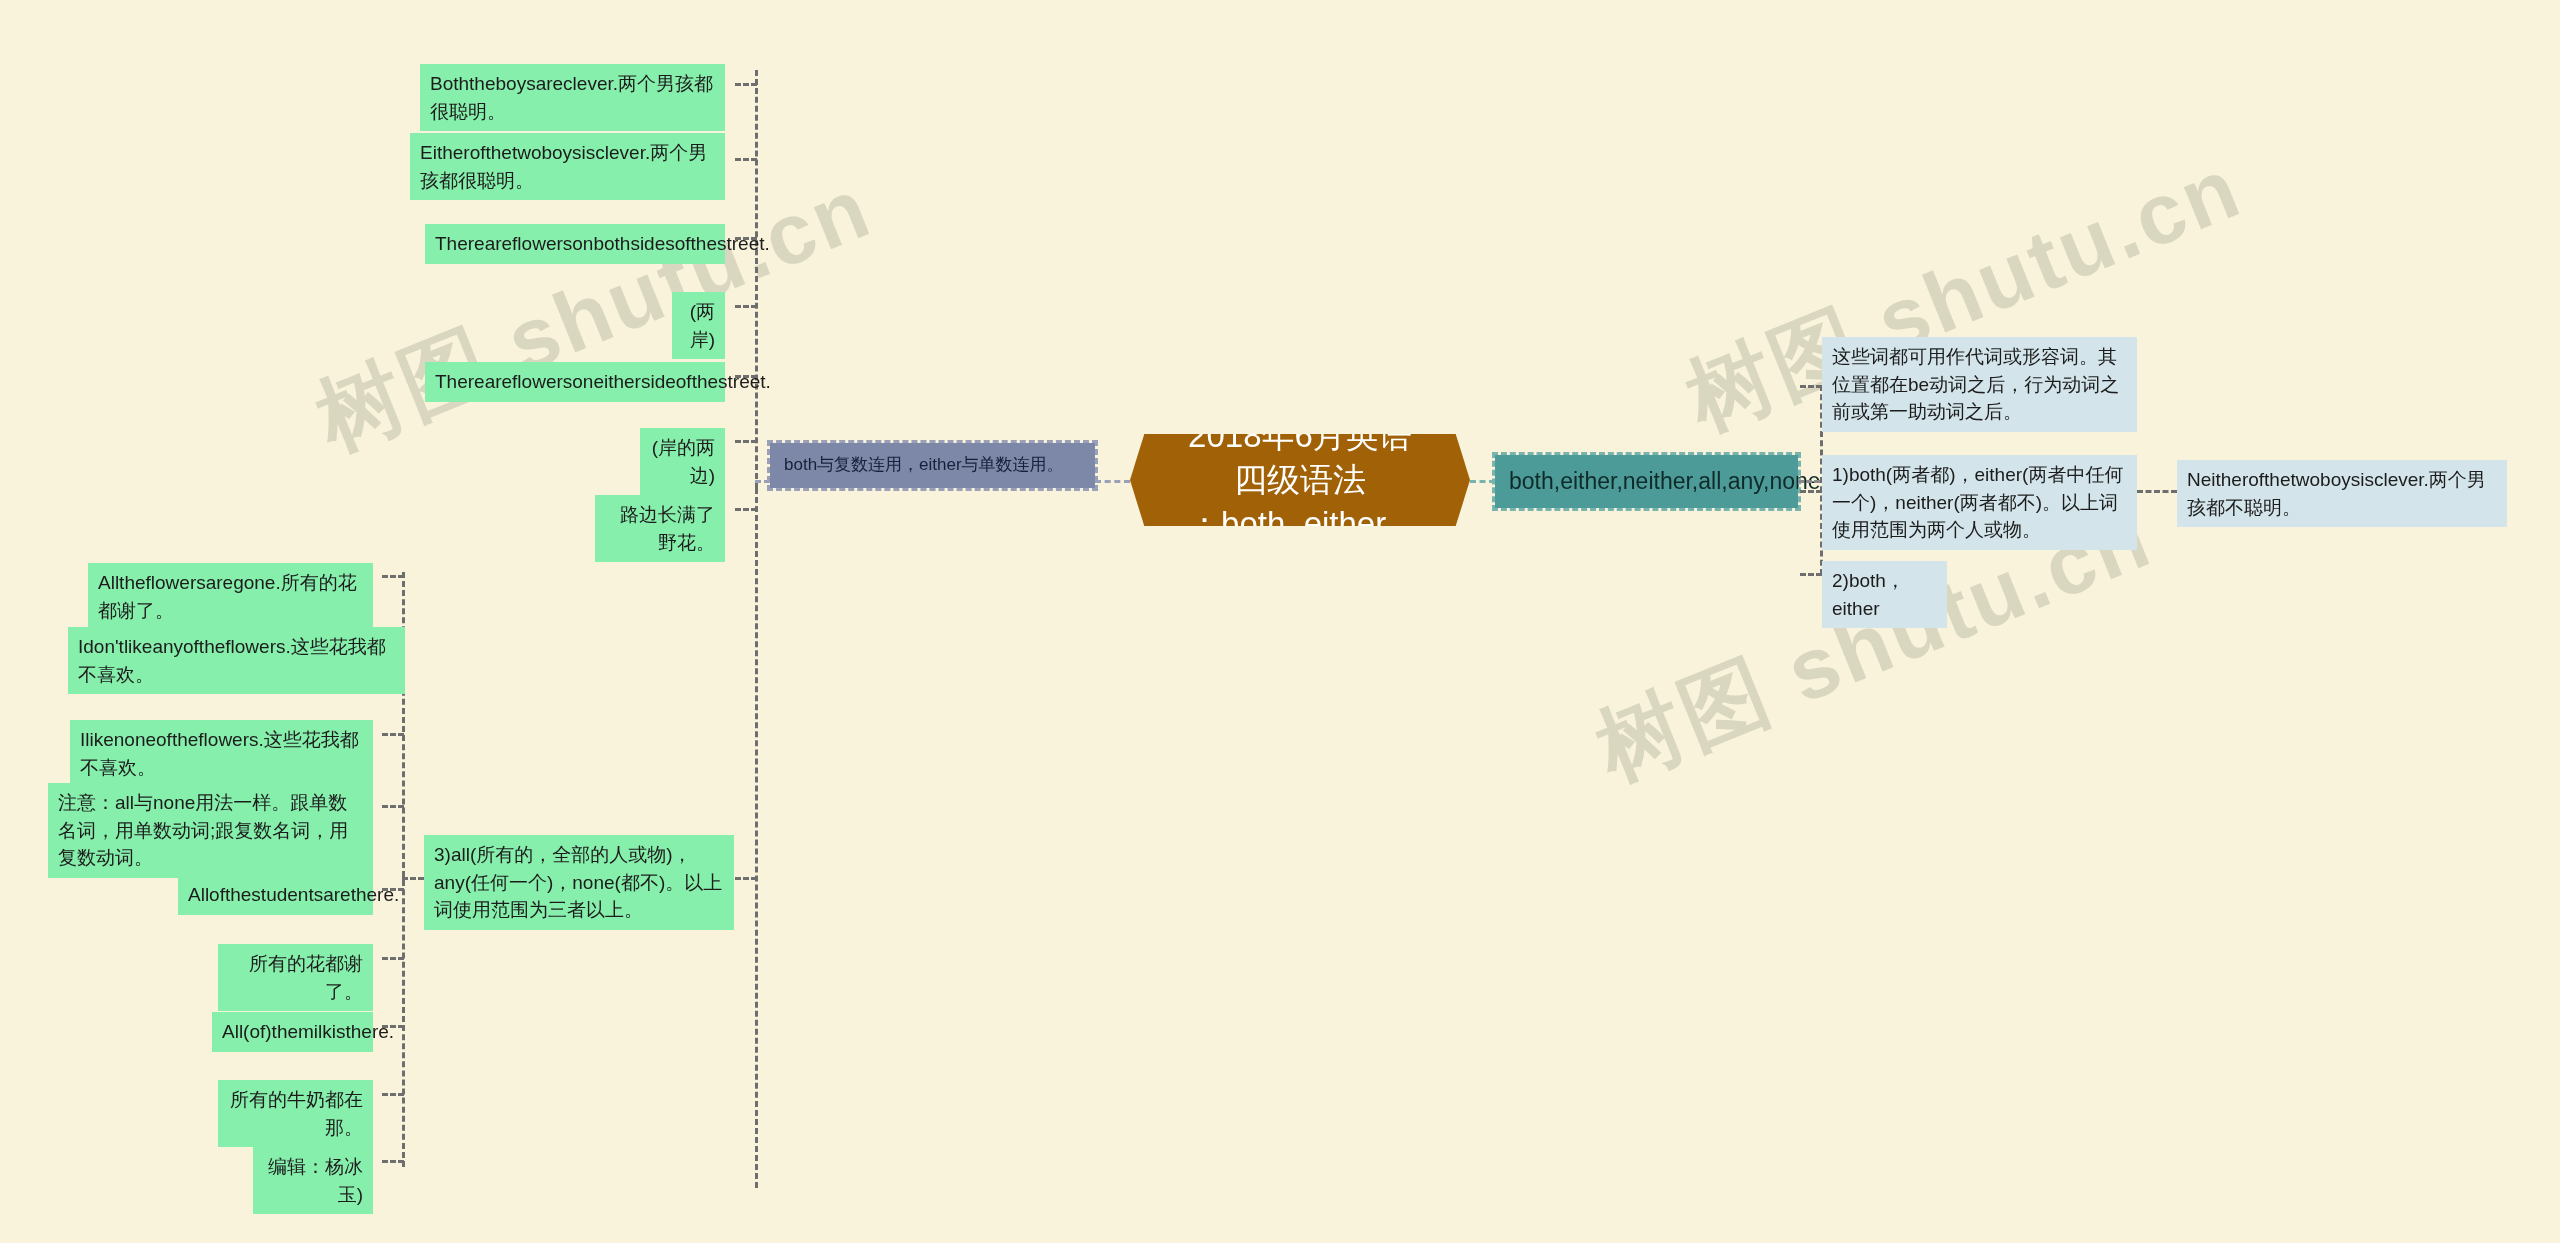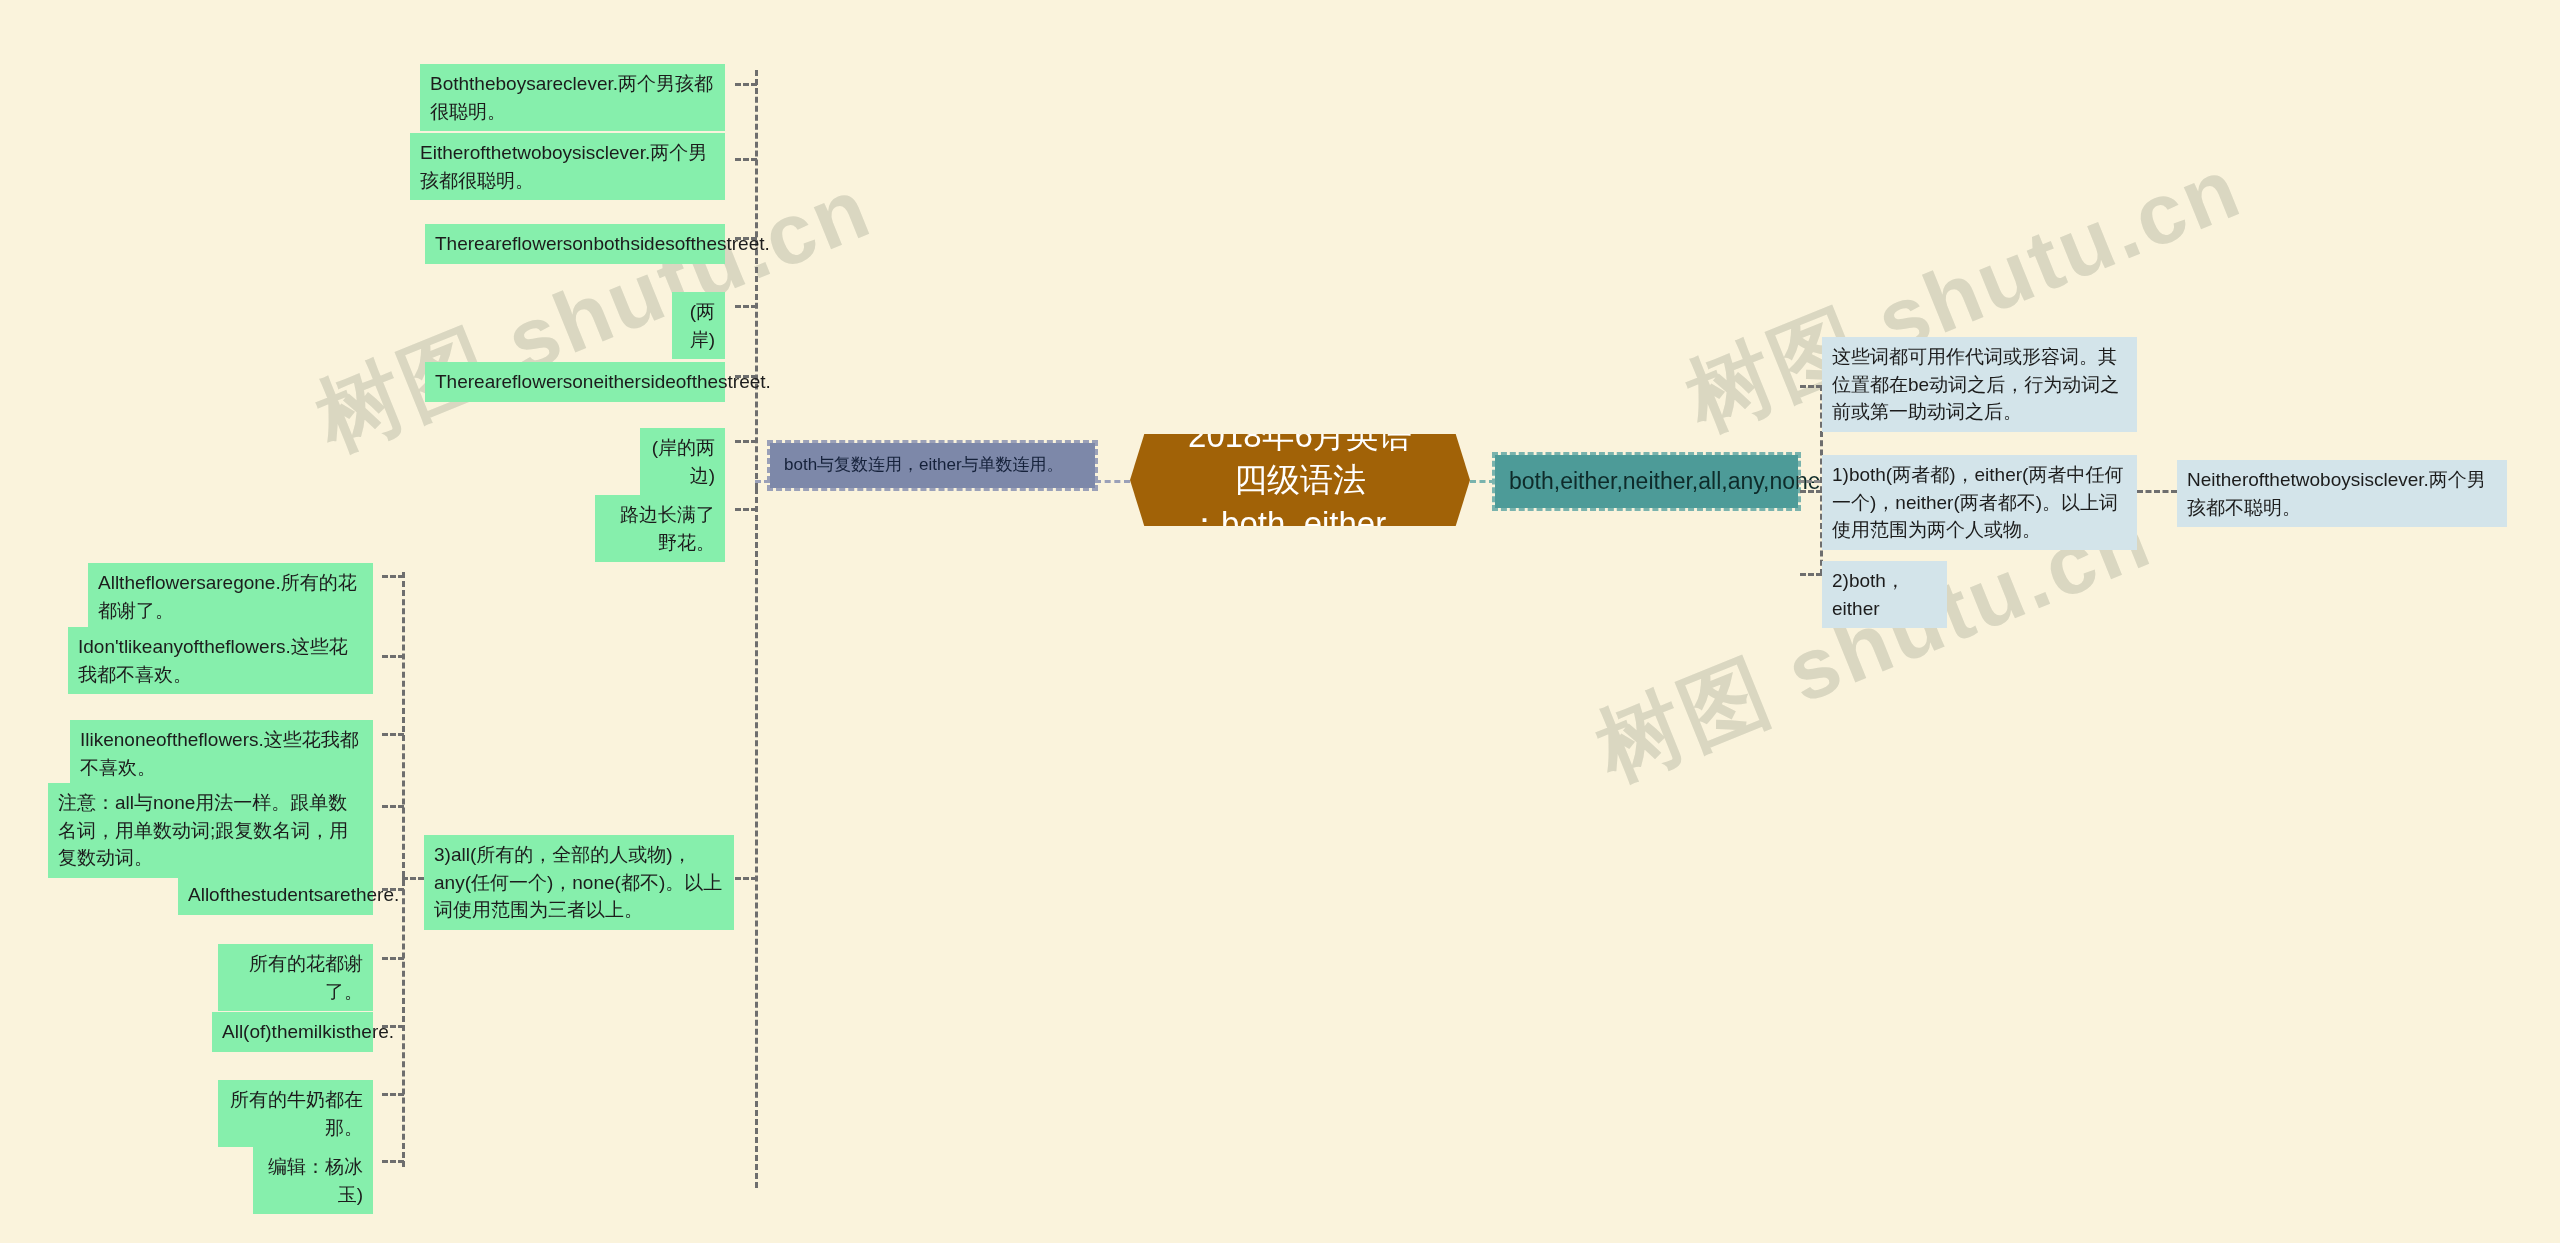--- a/index.html
+++ b/index.html
@@ -186,21 +186,21 @@
   </div>
 
   <div class="node leaf right-align" style="left:595px; top:495px; width:130px;">
     <span>路边长满了野花。</span>
   </div>
 
   <div class="node leaf" style="left:88px; top:563px; width:285px;">
     <span>Alltheflowersaregone.所有的花都谢了。</span>
   </div>
 
-  <div class="node leaf" style="left:68px; top:627px; width:305px;">
+  <div class="node leaf" style="left:68px; top:627px; width:337px;">
     <span>Idon'tlikeanyoftheflowers.这些花我都不喜欢。</span>
   </div>
 
   <div class="node leaf" style="left:70px; top:720px; width:303px;">
     <span>Ilikenoneoftheflowers.这些花我都不喜欢。</span>
   </div>
 
   <div class="node leaf" style="left:48px; top:783px; width:325px;">
     <span>注意：all与none用法一样。跟单数名词，用单数动词;跟复数名词，用复数动词。</span>
   </div>

